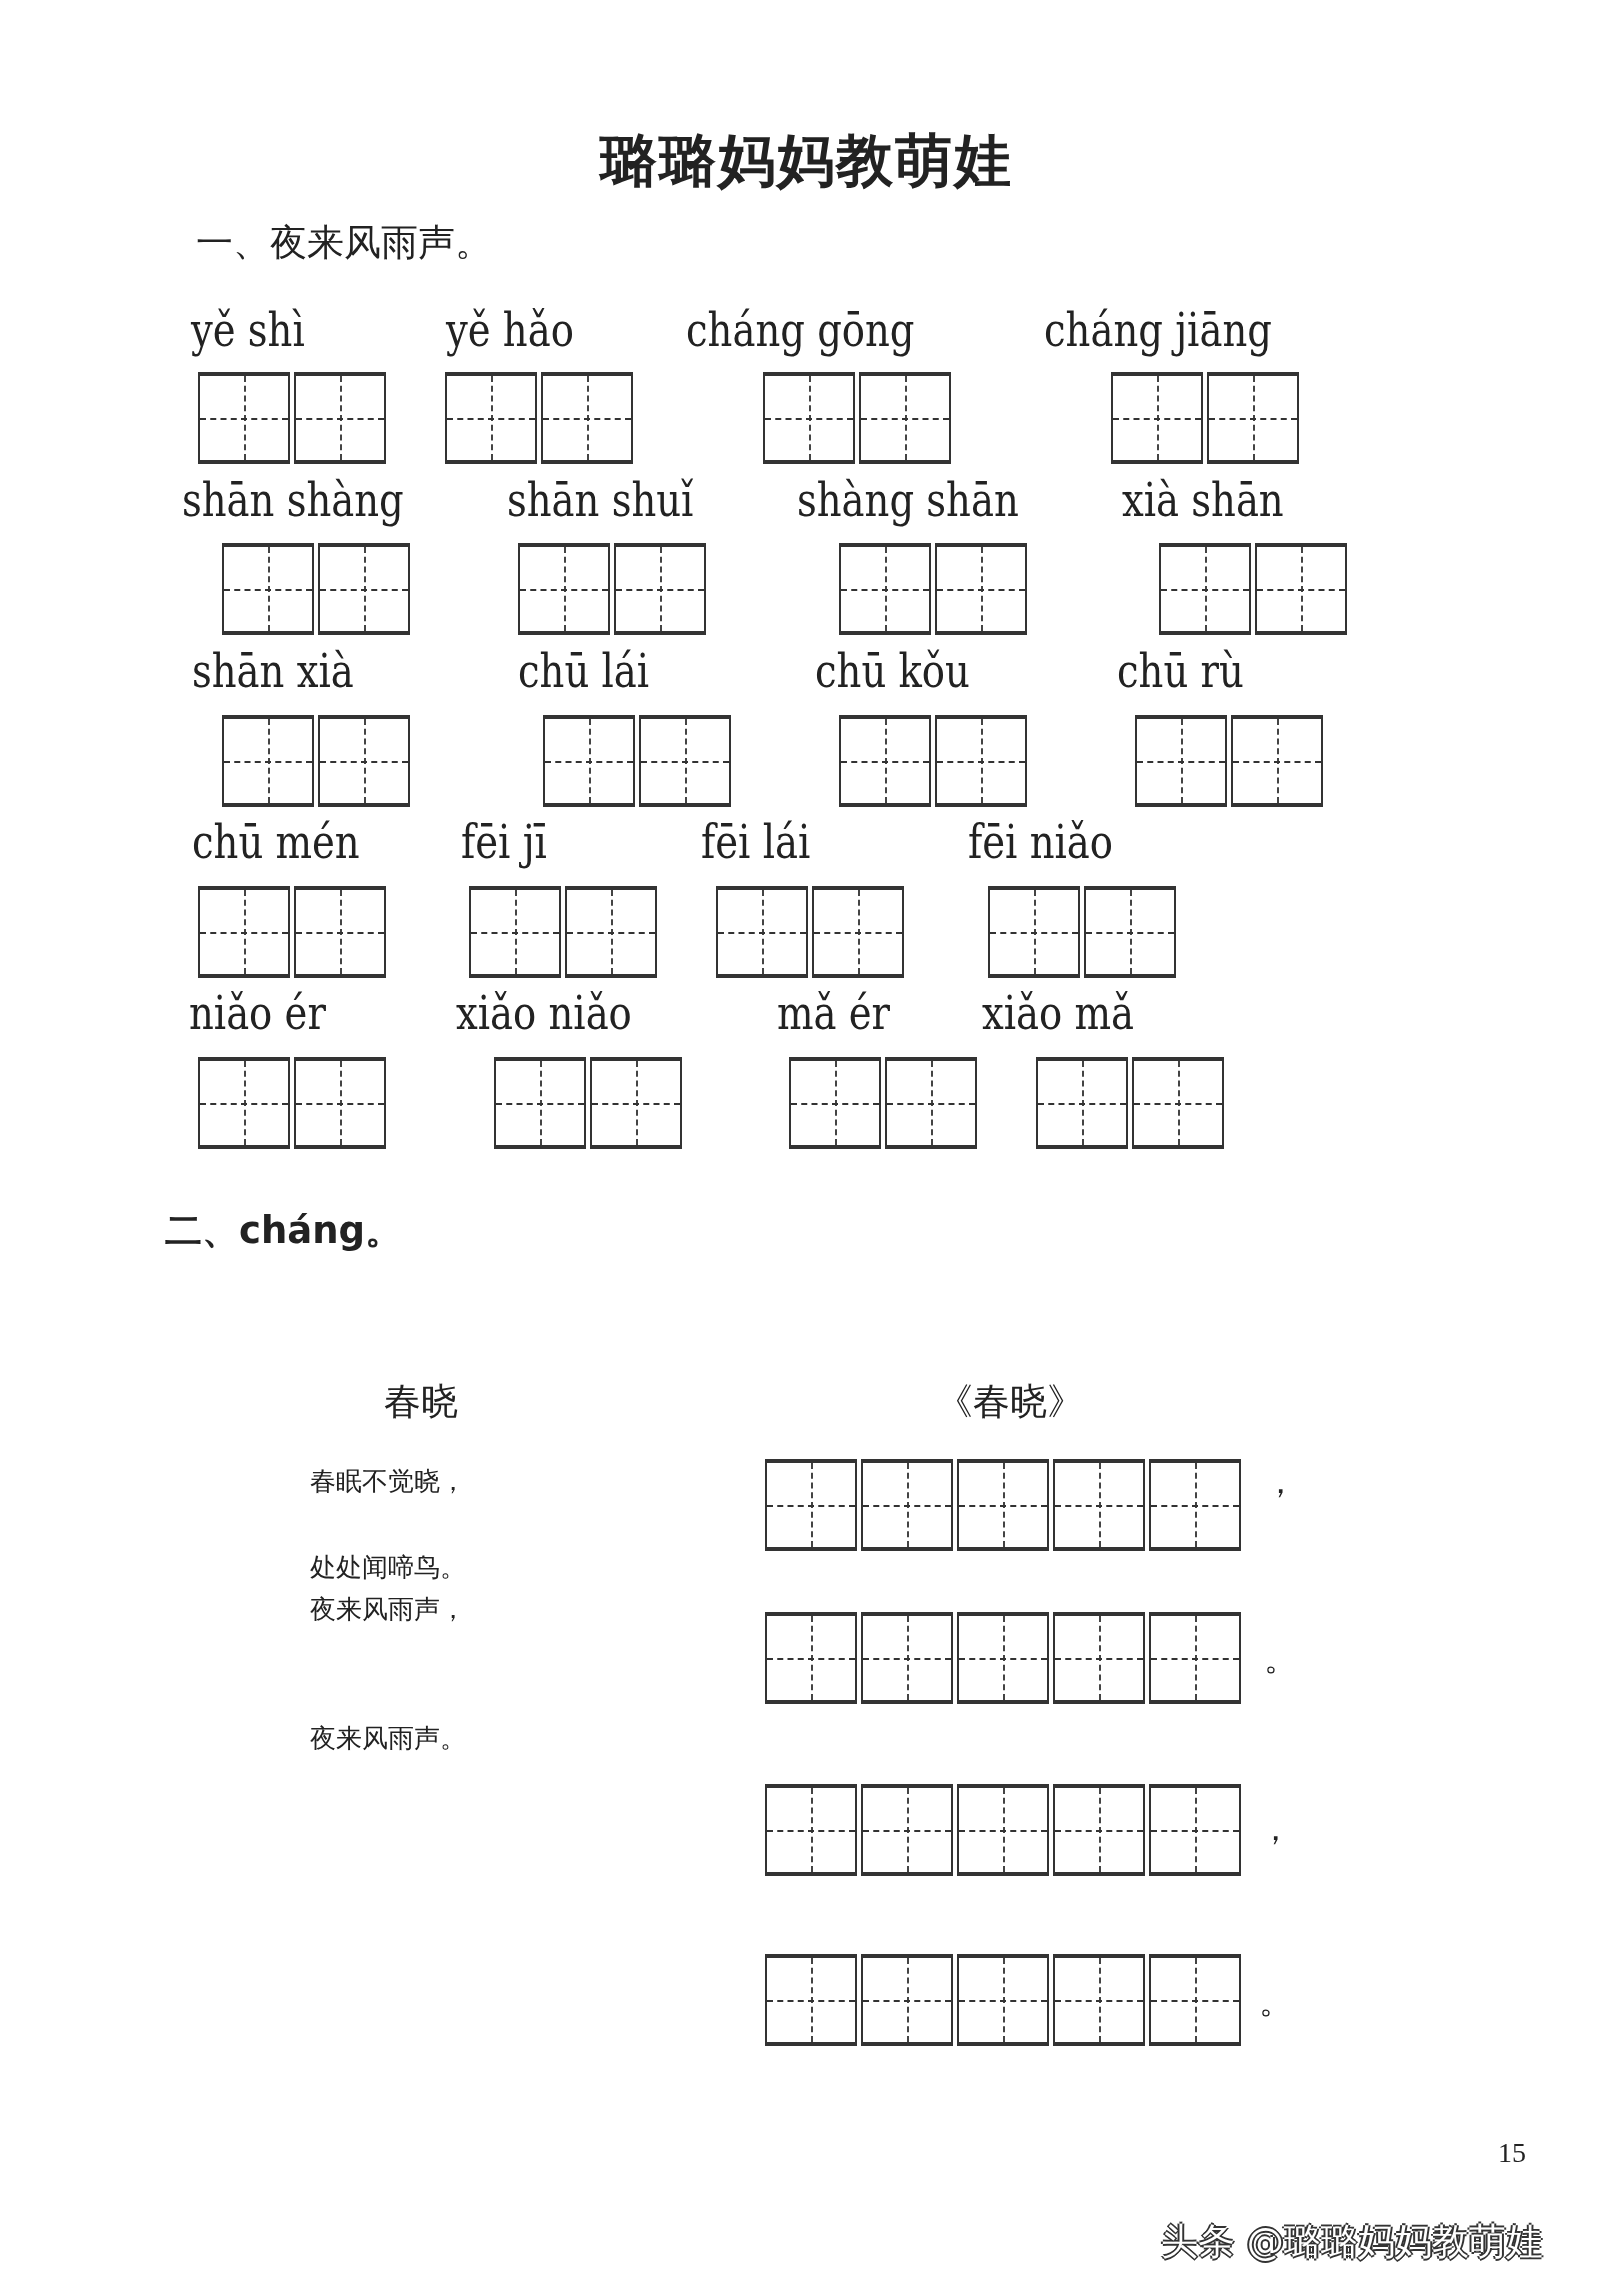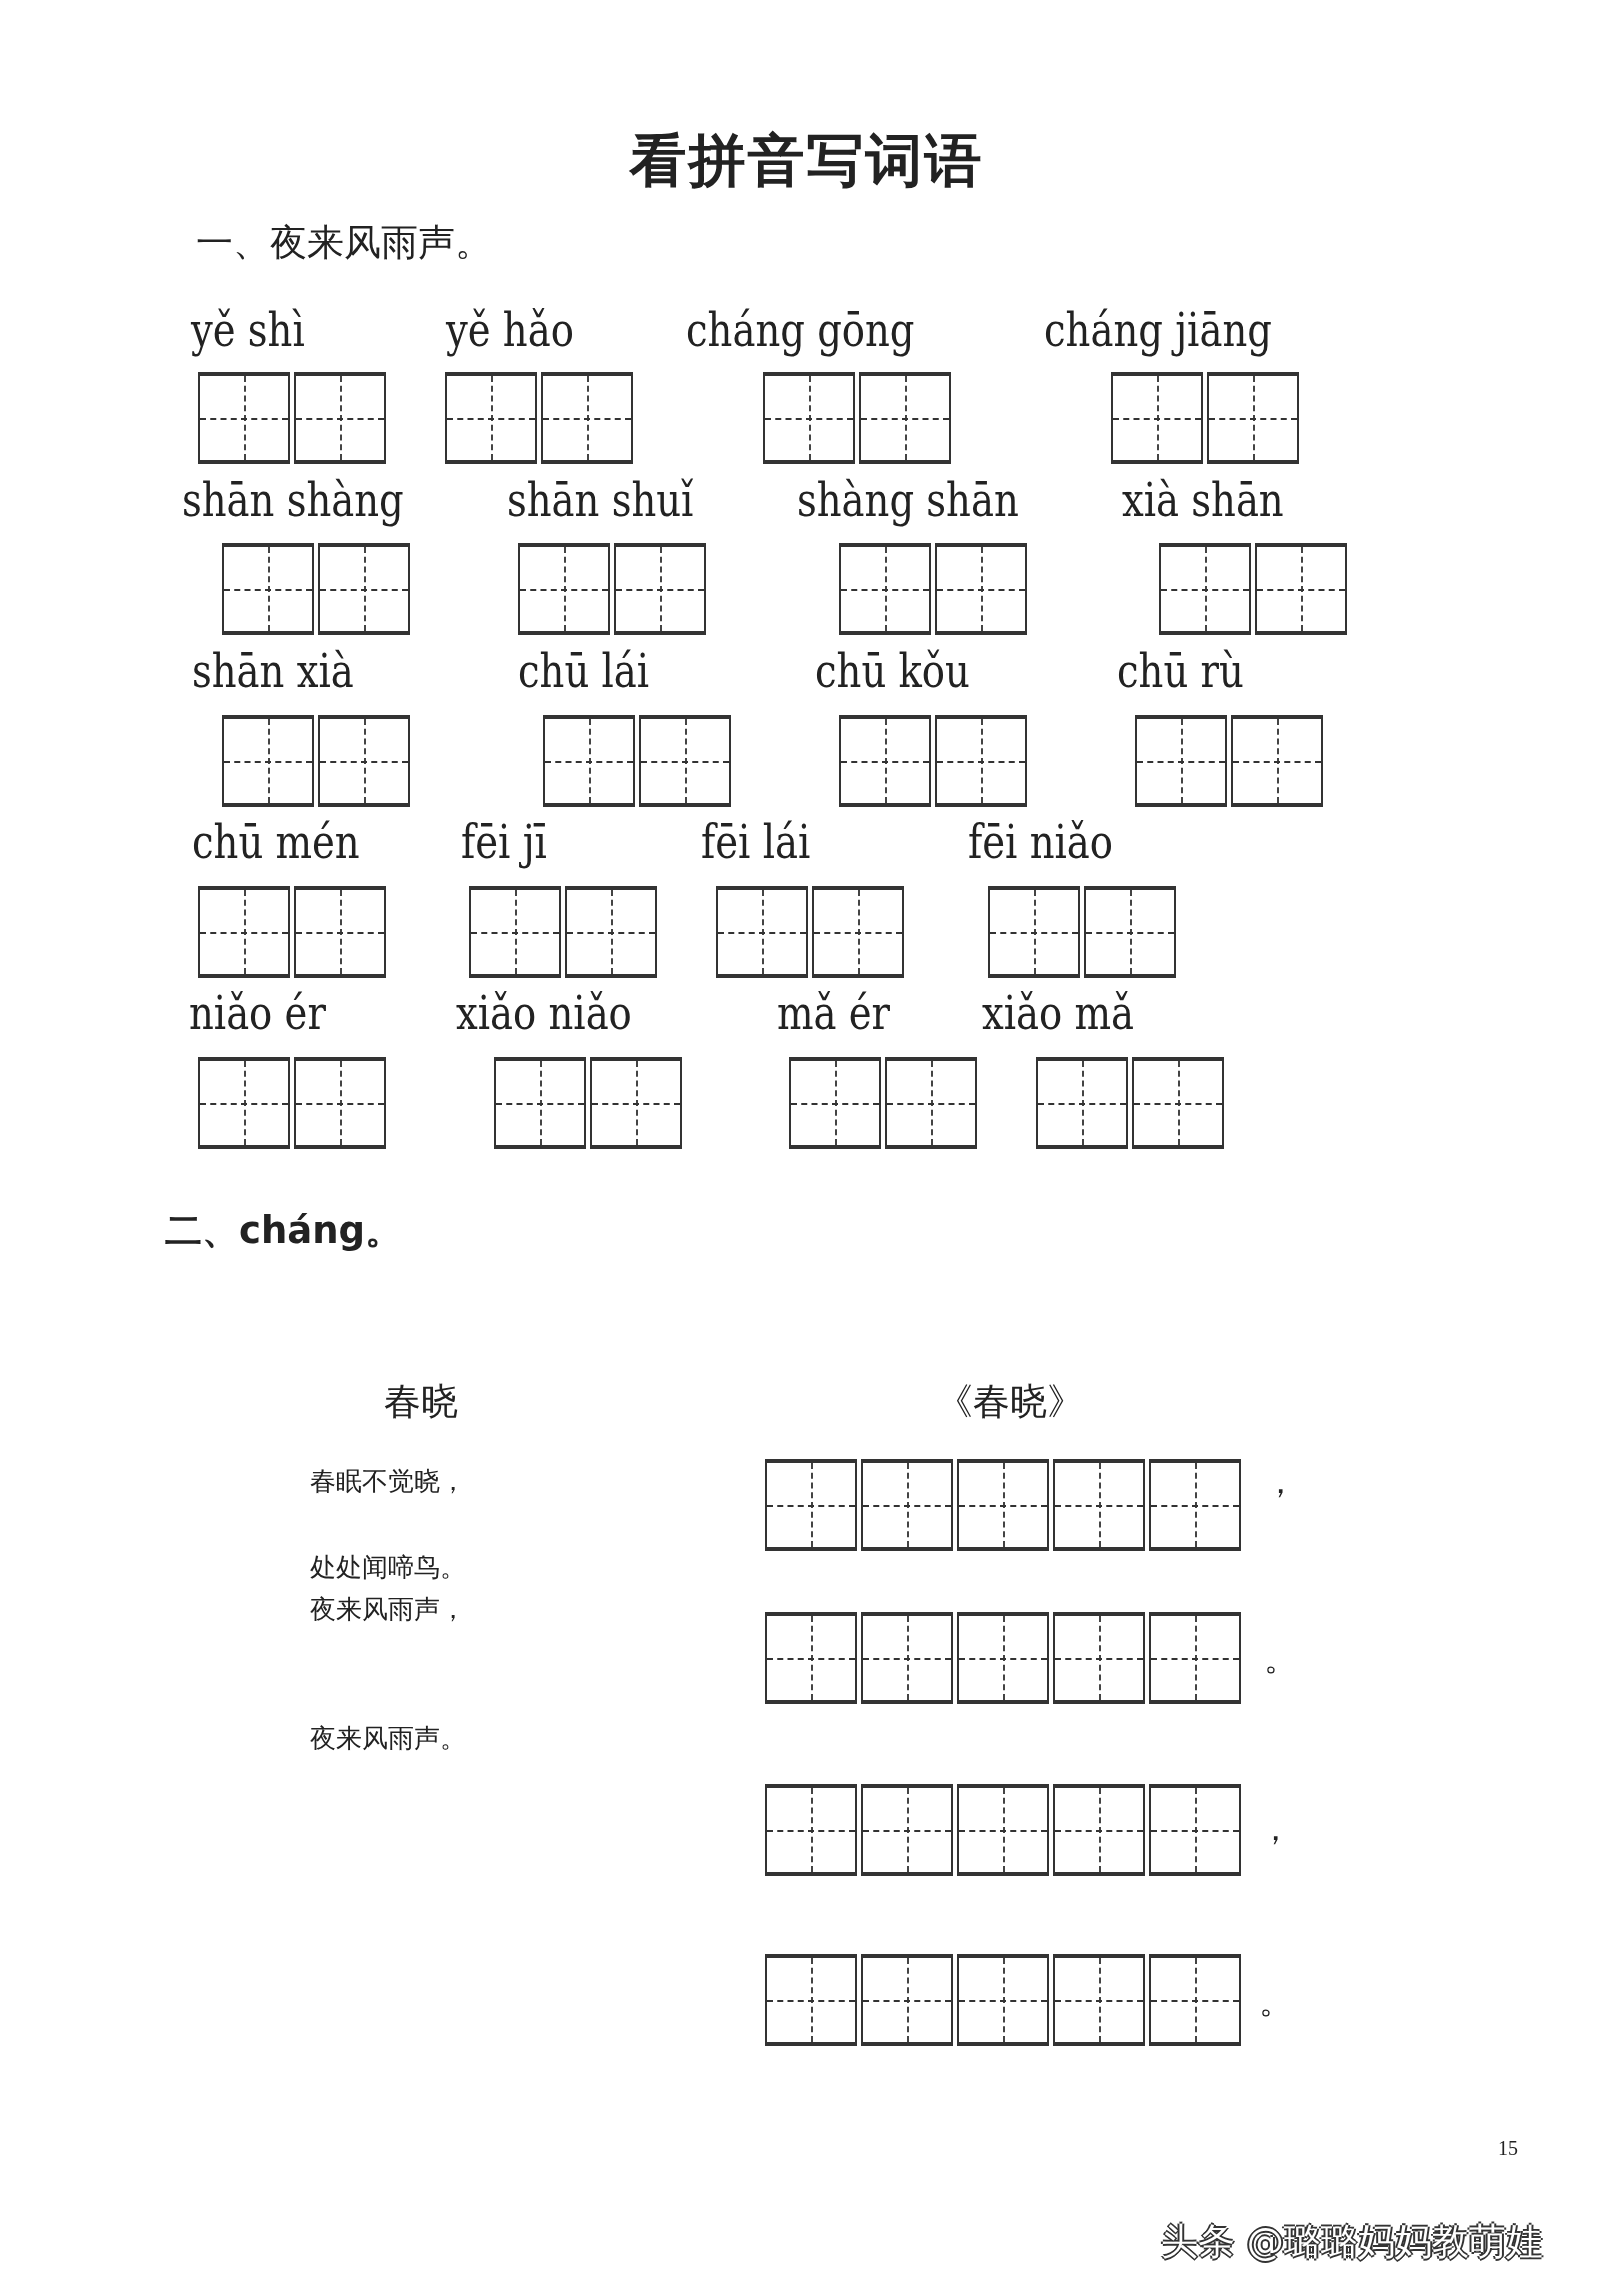--- a/index.html
+++ b/index.html
@@ -8,27 +8,27 @@
   .title{left:0;width:1613px;top:123px;text-align:center;font-family:"DejaVu Sans",sans-serif;font-weight:bold;font-size:57px;letter-spacing:2px;}
   .sec{font-family:"DejaVu Sans",sans-serif;font-size:37px;}
   .py{font-family:"DejaVu Serif",serif;font-size:47px;white-space:nowrap;transform:scaleX(0.82);transform-origin:left top;}
   .grp{display:flex;}
   .box{width:92px;height:92px;border:2.9px solid #333;border-bottom-width:4.9px;border-top-width:4.9px;box-sizing:border-box;position:relative;margin-right:3.9px;}
   .box::before{content:"";position:absolute;left:50%;top:0;bottom:0;border-left:2px dashed #444;}
   .box::after{content:"";position:absolute;top:50%;left:0;right:0;border-top:2.9px dashed #333;}
   .poem{font-family:"DejaVu Serif",serif;font-size:26px;}
   .ptitle{font-family:"DejaVu Sans",sans-serif;font-size:37px;}
   .punct{font-size:33px;}
-  .pageno{font-family:"Liberation Serif",serif;font-size:20px;}
+  .pageno{font-family:"Liberation Serif",serif;font-size:28px;}
   .wm{font-family:"DejaVu Sans",sans-serif;font-size:37px;color:#fff;text-shadow:-2px 0 #333,2px 0 #333,0 -2px #333,0 2px #333;}
 </style>
 </head>
 <body>
 
-<div class="abs title">看拼音写词语</div>
+<div class="abs title">璐璐妈妈教萌娃</div>
 <div class="abs sec" style="left:196px;top:218px;">一、夜来风雨声。</div>
 
 <div class="abs py" style="left:191px;top:302px;">yě shì</div>
 <div class="abs py" style="left:446px;top:302px;">yě hǎo</div>
 <div class="abs py" style="left:686px;top:302px;">cháng gōng</div>
 <div class="abs py" style="left:1044px;top:302px;">cháng jiāng</div>
 <div class="abs grp" style="left:198px;top:372px;">
     <div class="box"></div>
     <div class="box"></div>
   </div>

